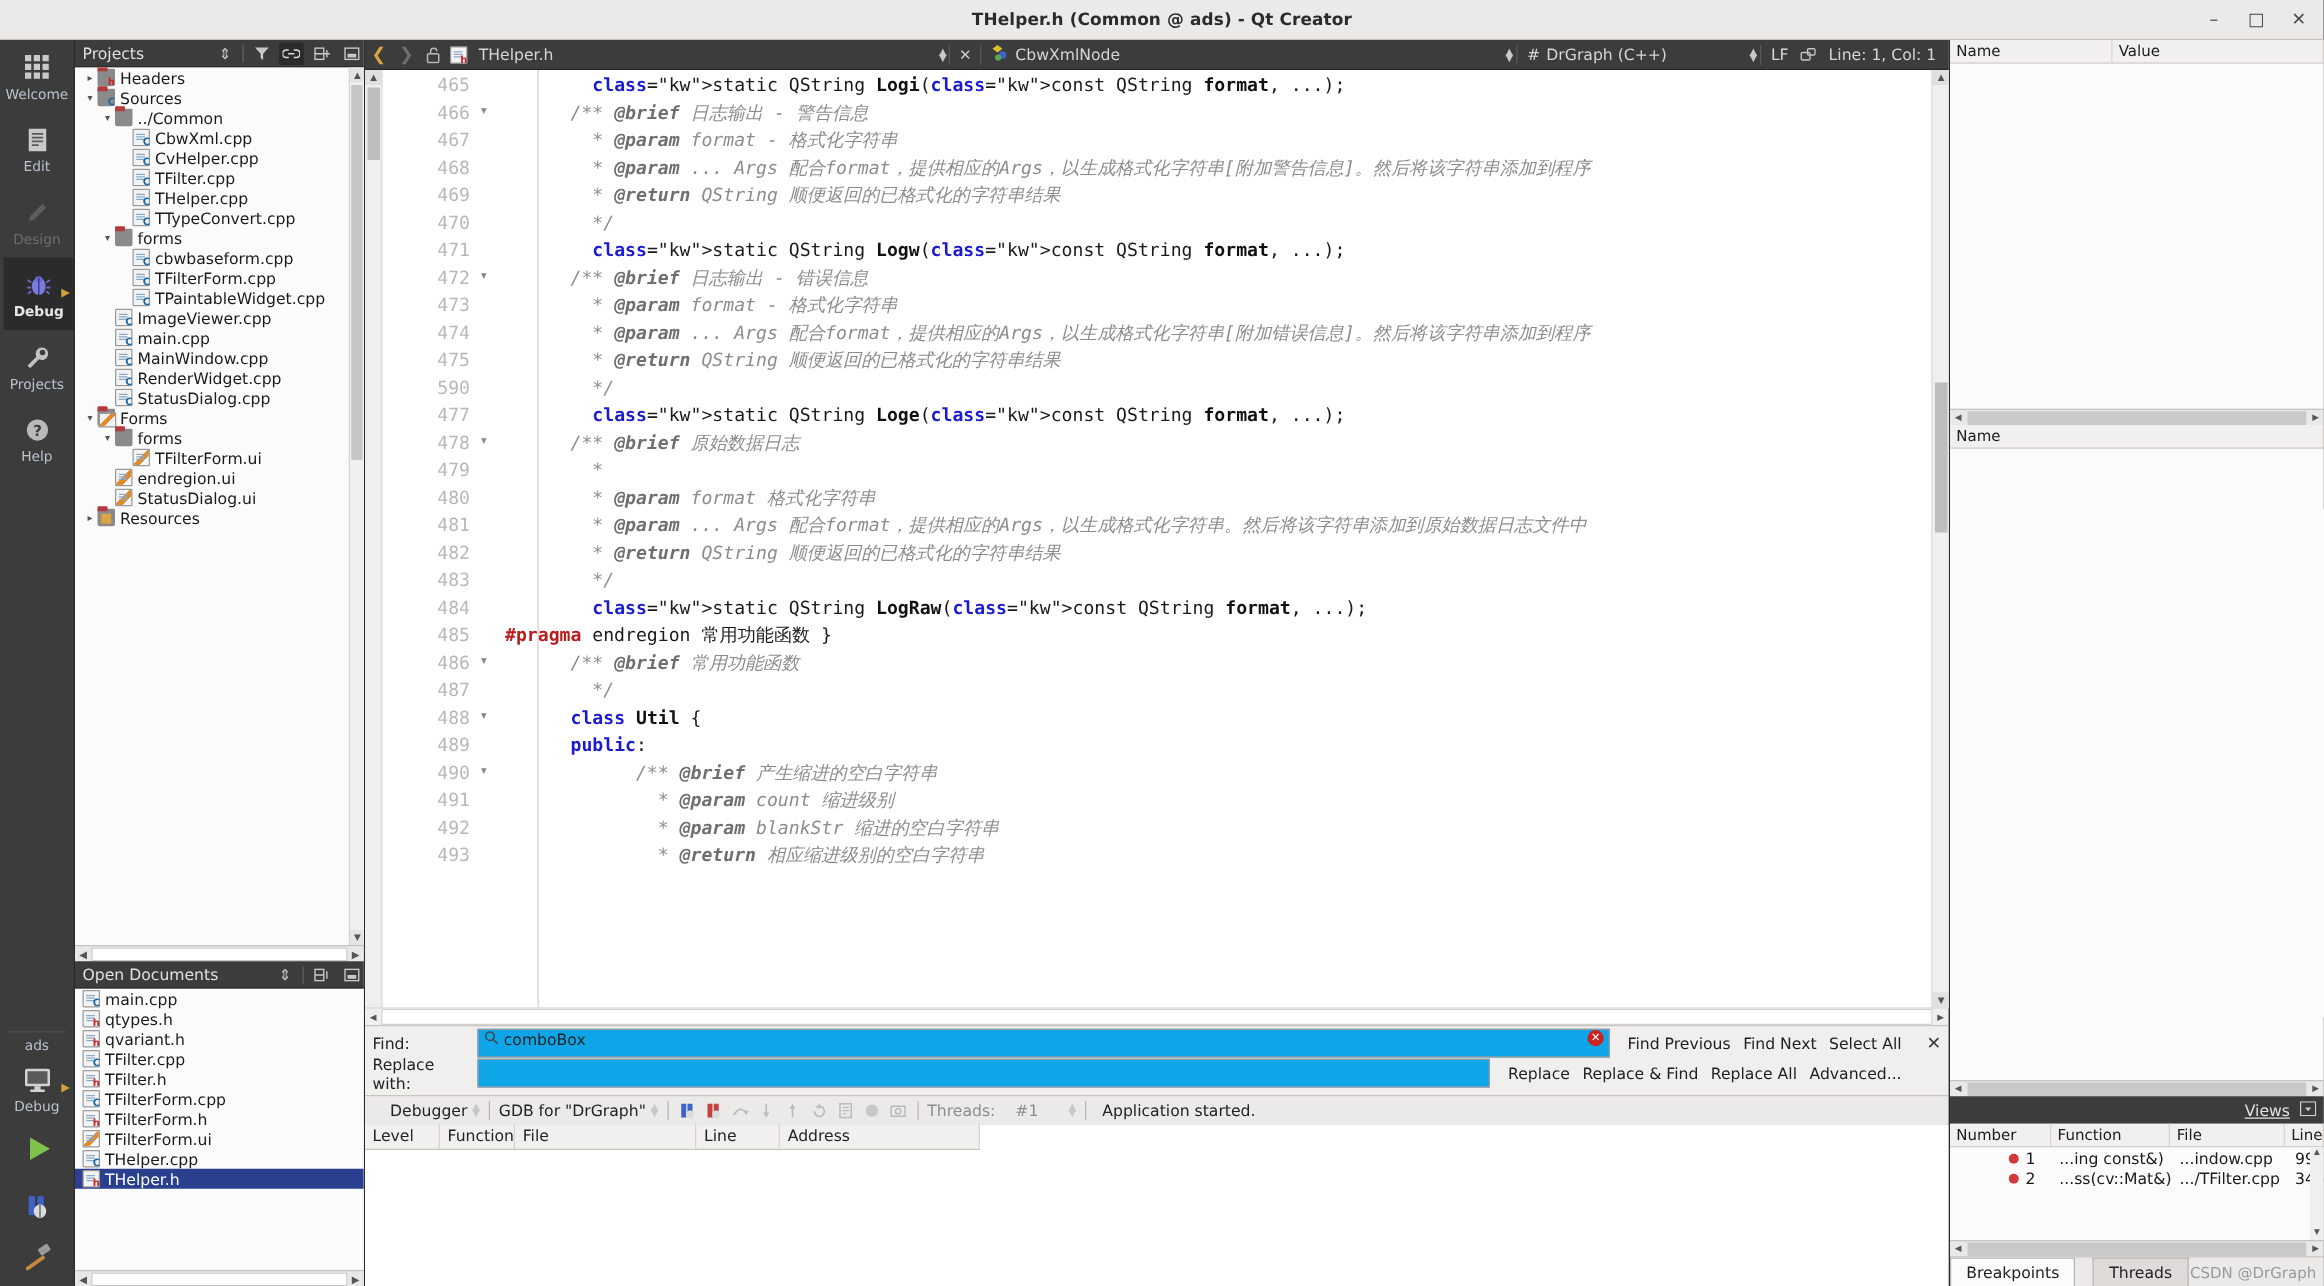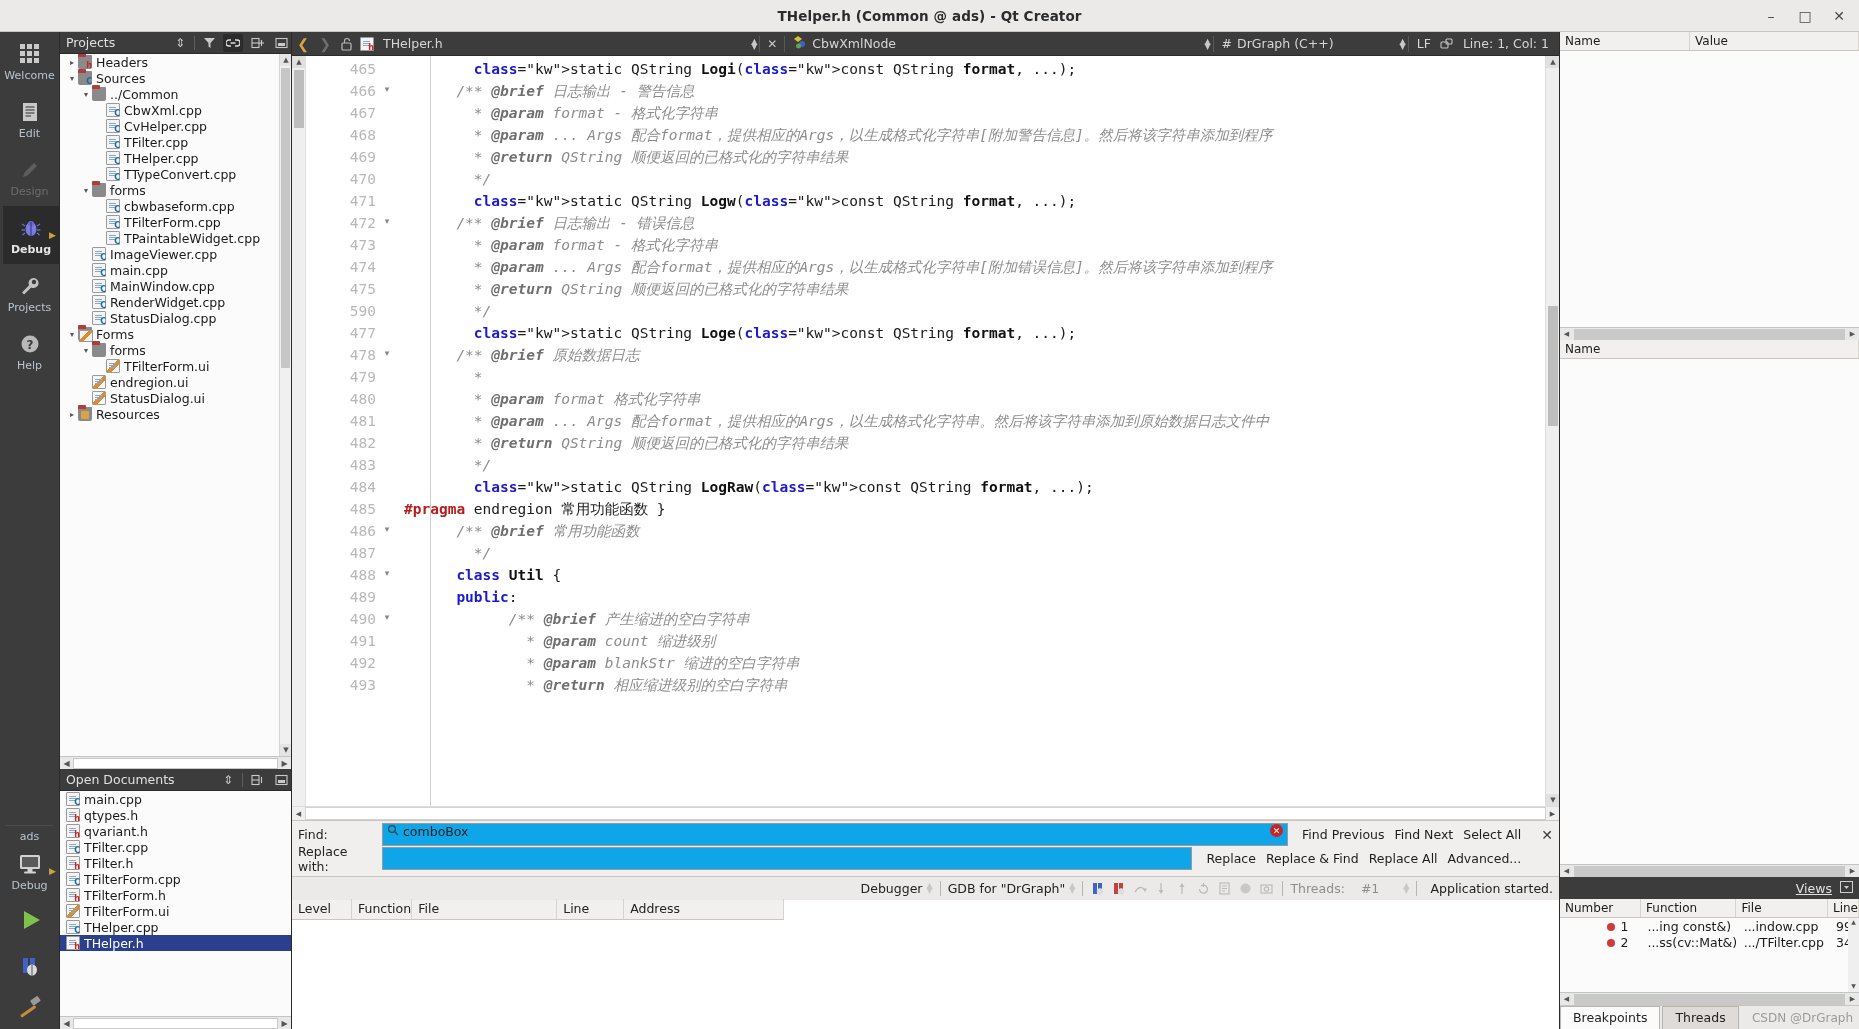--- a/index.html
+++ b/index.html
@@ -152,21 +152,21 @@
   .findbox .txt { flex:1 1 auto; }
   .clearbtn { width:13px; height:13px; border-radius:50%; background:#cc2222; color:#fff;
               font-size:9px; display:flex; align-items:center; justify-content:center; font-weight:bold;}
   .findbtns { display:flex; align-items:center; gap:10px; font-size:12.5px; color:#1d1d1d;
               padding-left:8px; }
   .findbtns .b { cursor:default; }
   .closex { margin-left:10px; color:#3a3a3a; font-size:14px; }
 
   
   #dbgbar { height:24px; background:#eceae8; border-top:1px solid #c9c5c1;
-            display:flex; align-items:center; gap:4px; padding:0 6px; font-size:12.5px; color:#222;justify-content:flex-end; }
+            display:flex; align-items:center; gap:4px; padding:0 20px; font-size:12.5px; color:#222; }
   .dbgicon { width:17px; height:17px; display:flex; align-items:center; justify-content:center; }
   .dbgicon.dis { opacity:.35; }
   .vsep { width:1px; height:15px; background:#b8b4b0; margin:0 3px; }
 
   
   #stackwrap { height:auto; background:#fff; display:flex; }
   .colhdr { height:20px; background:#f2f0ee; border-bottom:1px solid #c9c5c1; display:flex;
             font-size:12.5px; color:#222; align-items:center; }
   .colhdr div { padding-left:6px; border-right:1px solid #d7d3cf; height:20px; line-height:20px; }
   #stacklist { flex:1 1 auto; background:#fff; }
@@ -184,21 +184,21 @@
   #viewsbar { height:22px; background:#3c3c3c; color:#e2e2e2; display:flex; align-items:center;
               justify-content:flex-end; gap:8px; padding-right:6px; font-size:12.5px; }
   #viewsbar u { text-decoration:underline; }
   .bprow { height:16px; display:flex; font-size:12.5px; color:#1a1a1a; align-items:center; }
   .bprow div { padding-left:5px; overflow:hidden; white-space:nowrap; }
   .bpdot { width:8px; height:8px; border-radius:50%; background:#d03a3a; display:inline-block;
            margin-right:5px; }
   .tabbar { height:24px; background:#eceae8; border-top:1px solid #c9c5c1; display:flex;
             align-items:flex-end; font-size:12.5px; position:relative; }
   .tab { padding:3px 12px 4px 12px; background:#dedbd8; border:1px solid #b9b5b1;
-         border-bottom:none; color:#222; margin-right:2px; }
+         border-bottom:none; color:#222; margin-right:14px; }
   .tab.active { background:#fbfbfb; border-color:#b9b5b1; }
   .watermark { position:absolute; right:6px; bottom:4px; color:#9a9a9a; font-size:12px; }
 </style>
 </head>
 <body>
 
 <div id="titlebar">
   <span class="title">THelper.h (Common @ ads) - Qt Creator</span>
   <div id="winbtns">
     <div class="wbtn">–</div>

